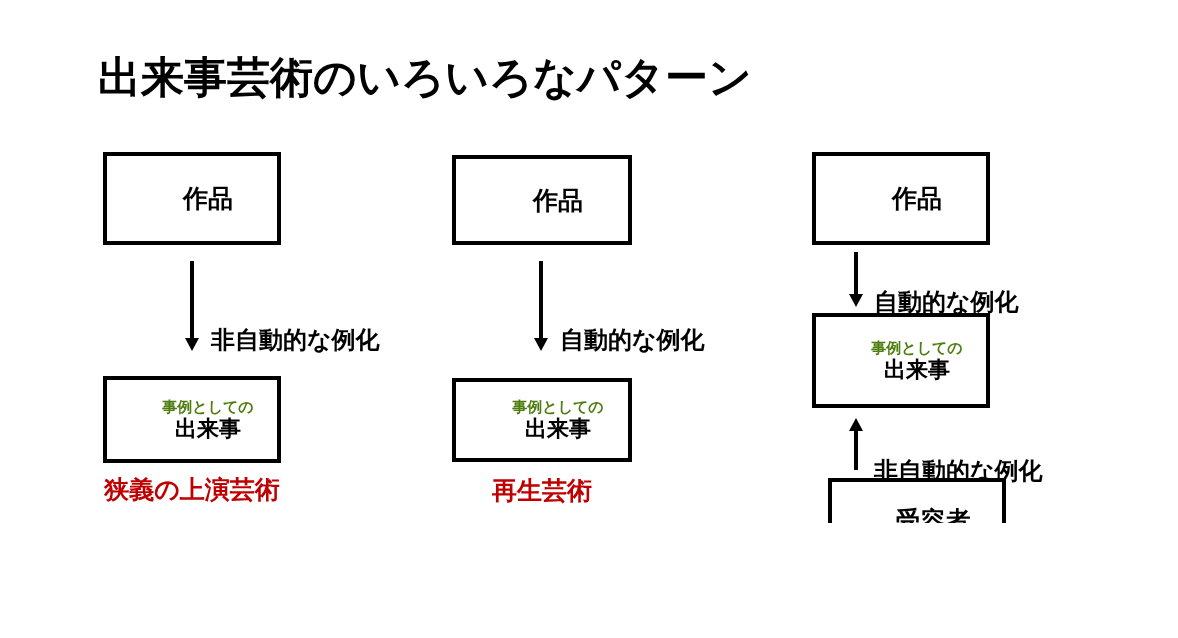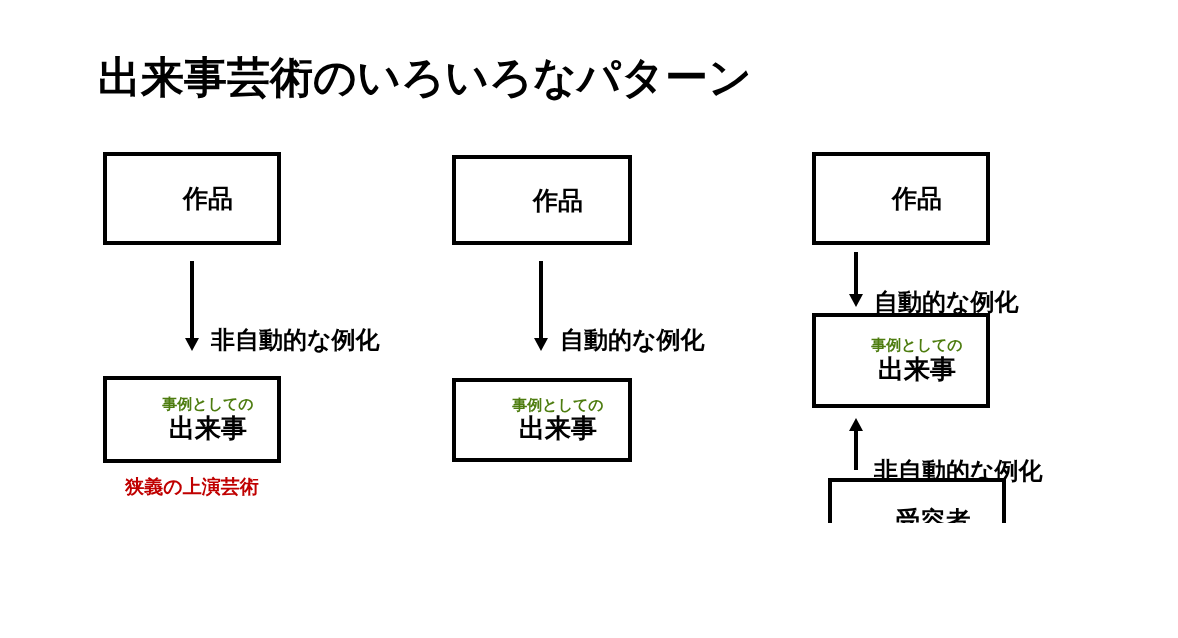--- a/index.html
+++ b/index.html
@@ -53,21 +53,21 @@
     white-space: nowrap;
   }
   .node .sub-label {
     font-size: 15px;
     font-weight: bold;
     color: #4d7c0f;
     white-space: nowrap;
     margin-bottom: 1px;
   }
   .node.two-line .main-label {
-    font-size: 26px;
+    font-size: 22px;
   }
 
   
   .arrow {
     position: absolute;
     width: 22px;
   }
   .arrow .stem {
     position: absolute;
     left: 9px;
@@ -96,21 +96,21 @@
     font-weight: bold;
     color: #000000;
     white-space: nowrap;
     line-height: 1.0;
     margin-top: 32px;
   }
 
   
   .caption {
     position: absolute;
-    font-size: 19px;
+    font-size: 25px;
     font-weight: bold;
     white-space: nowrap;
     line-height: 1.0;
     text-align: center;
   }
 </style>
 </head>
 <body>
 
 <div id="canvas">
@@ -142,20 +142,21 @@
     <span class="stem" style="top:0px; height:77px;"></span>
     <span class="head" style="top:77px;"></span>
   </div>
   <div class="edge-label" style="left:560px; top:296px;">自動的な例化</div>
 
   <div class="node two-line" style="left:452px; top:378px; width:180px; height:84px;">
     <span class="sub-label">事例としての</span>
     <span class="main-label">出来事</span>
   </div>
 
+  <div class="caption" style="left:452px; top:478px; width:180px; color:#c00000;">再生芸術</div>
 
   <div class="node" style="left:812px; top:152px; width:178px; height:93px;">
     <span class="main-label">作品</span>
   </div>
 
   <div class="arrow down" style="left:845px; top:252px; height:55px;">
     <span class="stem" style="top:0px; height:42px;"></span>
     <span class="head" style="top:42px;"></span>
   </div>
   <div class="edge-label" style="left:874px; top:258px;">自動的な例化</div>

